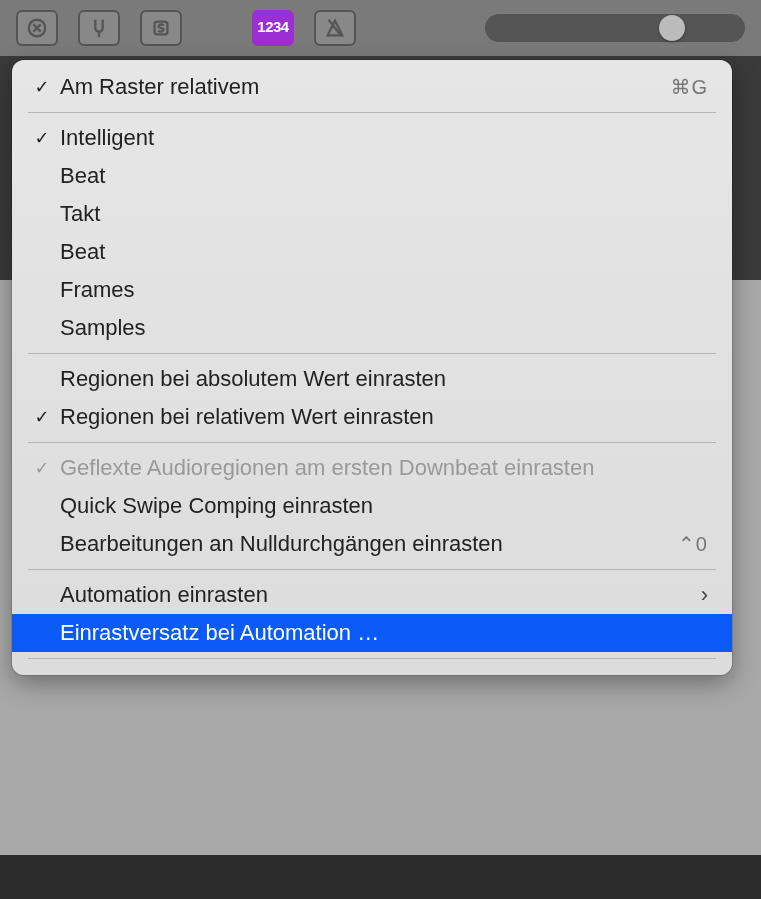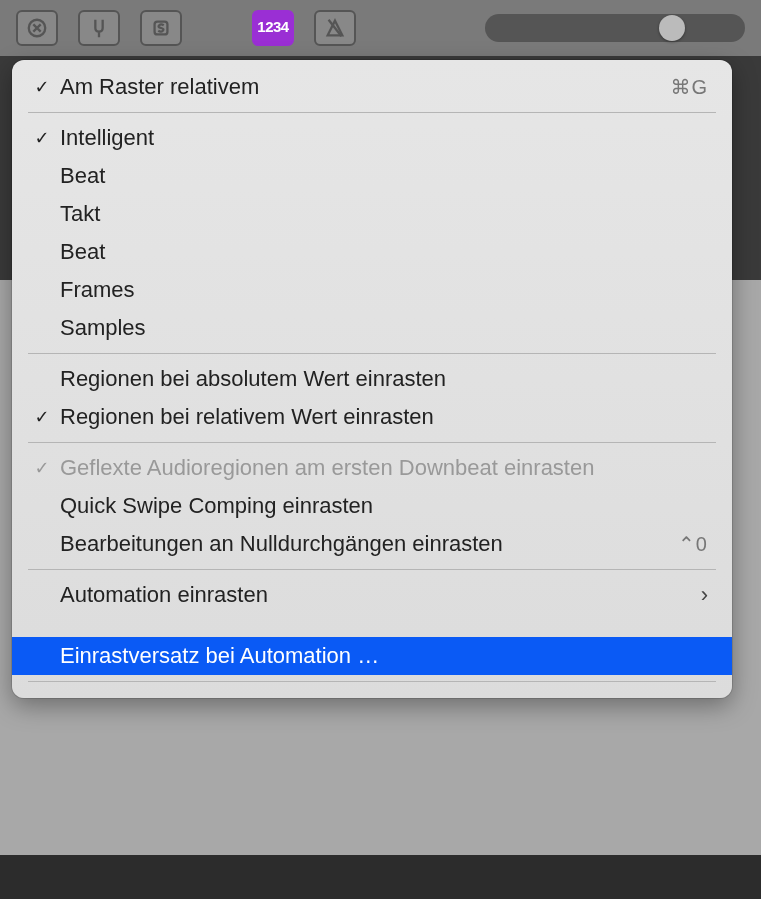--- a/index.html
+++ b/index.html
@@ -107,21 +107,20 @@
     .menu-item {
       display: flex;
       align-items: center;
       padding: 6px 24px 6px 12px;
       min-height: 38px;
       position: relative;
     }
     .menu-item.highlighted {
       background: #0a5af5;
       color: #fff;
-      margin-top: 23px;
     }
     .menu-item.disabled {
       color: #999;
     }
 
     .check-slot {
       width: 36px;
       display: inline-flex;
       justify-content: center;
       align-items: center;

